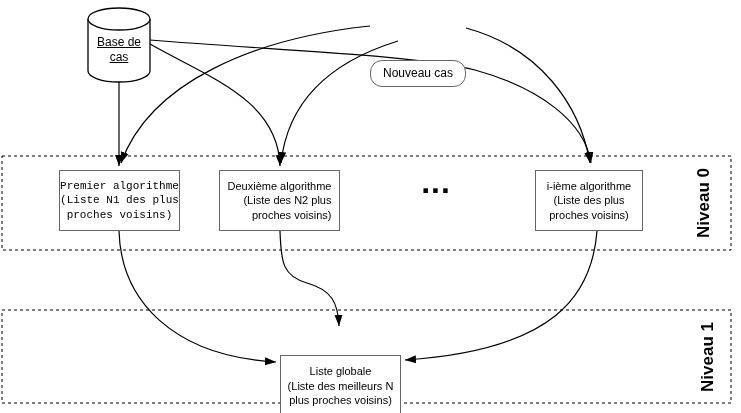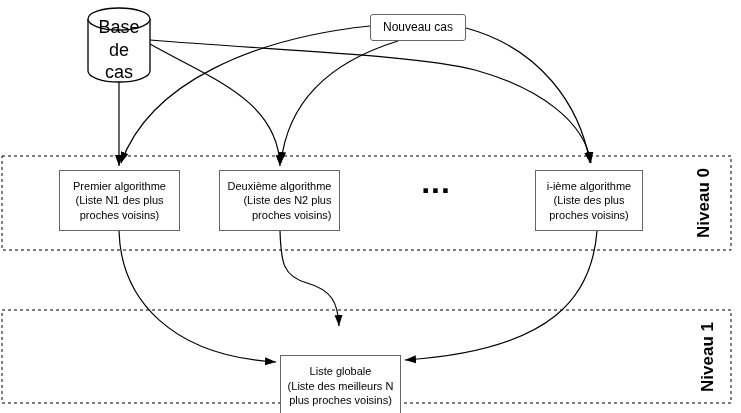--- a/index.html
+++ b/index.html
@@ -9,26 +9,26 @@
   }
   svg.layer{position:absolute;left:0;top:0;}
   .edge{fill:none;stroke:#000000;stroke-width:1.2px;}
   .lane{fill:none;stroke:#000000;stroke-width:1px;stroke-dasharray:3 3;}
   .cyl{fill:#ffffff;stroke:#000000;stroke-width:1.3px;}
   .node{
     position:absolute;box-sizing:border-box;background:#ffffff;
     border:1px solid #666666;display:flex;align-items:center;justify-content:center;
     text-align:center;font-size:11px;line-height:1.32;white-space:pre-line;
   }
-  .node.rounded{border-radius:3px;font-size:12px;}
+  .node.rounded{border-radius:12px;font-size:12px;margin-top:46px;}
   .free-label{
     position:absolute;display:flex;align-items:center;justify-content:center;
     text-align:center;white-space:pre-line;background:transparent;border:none;
   }
-  .cyl-label{font-size:18px;line-height:1.25;}
+  .cyl-label{font-size:12px;line-height:1.25;text-decoration:underline;}
   .ellipsis-label{font-size:32px;font-weight:700;letter-spacing:1px;align-items:flex-end;line-height:1;}
   .lane-label-wrap{
     position:absolute;display:flex;align-items:center;justify-content:center;
   }
   .lane-label-wrap span{
     display:inline-block;transform:rotate(-90deg);white-space:nowrap;
     font-size:17px;font-weight:700;
   }
 </style>
 </head>
@@ -65,21 +65,21 @@
 
   <div class="free-label cyl-label" style="left:88px;top:30px;width:62px;height:40px;">
     <span>Base de
 cas</span>
   </div>
 
   <div class="node rounded" style="left:370px;top:14px;width:96px;height:27px;">
     <span>Nouveau cas</span>
   </div>
 
-  <div class="node" style="left:59px;top:170px;width:121px;height:61px;">
+  <div class="node" style="left:59px;top:170px;width:121px;height:61px;font-family:Liberation Mono, monospace;">
     <span>Premier algorithme
 (Liste N1 des plus
 proches voisins)</span>
   </div>
 
   <div class="node" style="left:219px;top:170px;width:121px;height:61px;text-align:right;">
     <span>Deuxième algorithme
 (Liste des N2 plus
 proches voisins)</span>
   </div>

